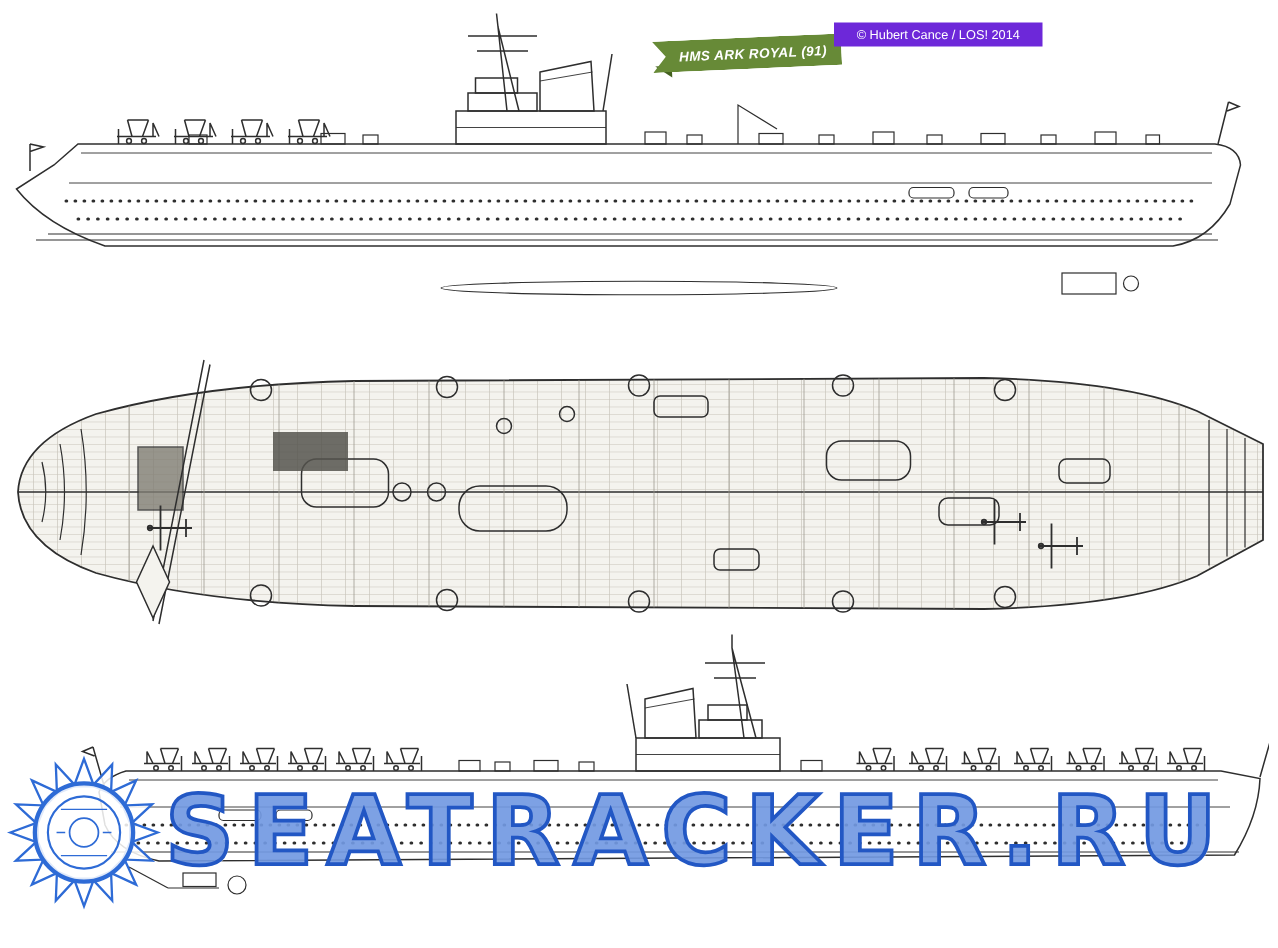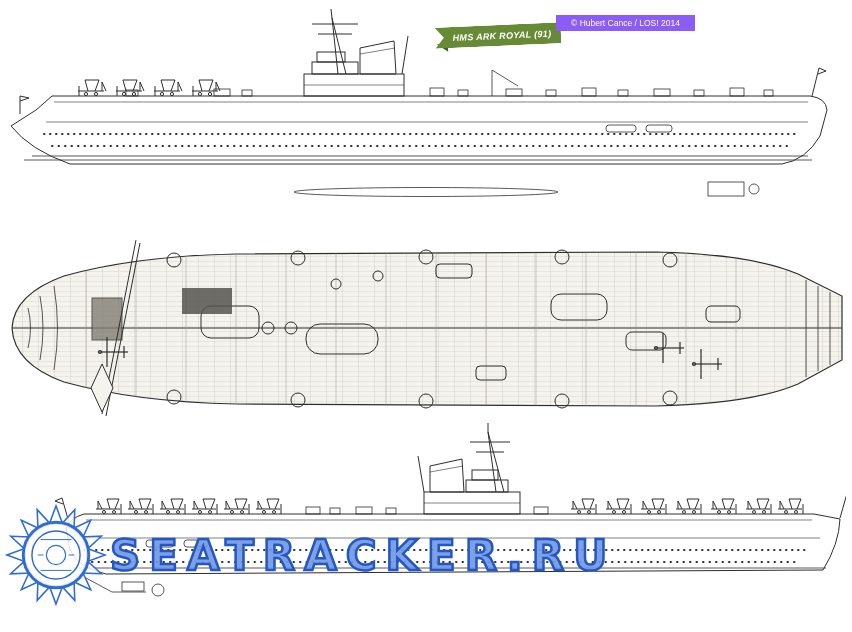--- a/index.html
+++ b/index.html
@@ -24,31 +24,31 @@
     color:#ffffff; font-size:9px; font-weight:bold; font-style:italic;
     letter-spacing:.3px; white-space:nowrap; padding-left:8px;
   }
   .banner-fold {
     position:absolute; left:437px; top:44px; width:0; height:0;
     border-top:8px solid #44611f; border-left:11px solid transparent;
     transform:rotate(-3deg); z-index:4;
   }
   .credit {
     position:absolute; left:556px; top:15px; width:139px; height:16px;
-    background:#8b5cf6; color:#ffffff; font-size:8.5px; line-height:16px;
+    background:#6d28d9; color:#ffffff; font-size:8.5px; line-height:16px;
     text-align:center; z-index:5; white-space:nowrap;
   }
   .watermark {
     position:absolute; left:4px; top:500px; width:846px; height:110px;
     display:flex; align-items:center; z-index:10; pointer-events:none;
   }
   .watermark svg.sun { width:104px; height:104px; flex:0 0 auto; }
   .watermark .wm-text {
     font-family:"DejaVu Sans", sans-serif;
-    font-size:42px; font-weight:bold; letter-spacing:9px; white-space:nowrap;
+    font-size:64px; font-weight:bold; letter-spacing:9px; white-space:nowrap;
     color:rgba(96,140,222,0.82);
     -webkit-text-stroke:2.5px #2257c4;
     text-shadow:1px 1px 0 rgba(255,255,255,0.55);
     margin-left:2px;
   }
 </style>
 </head>
 <body>
 
 <div class="page">

